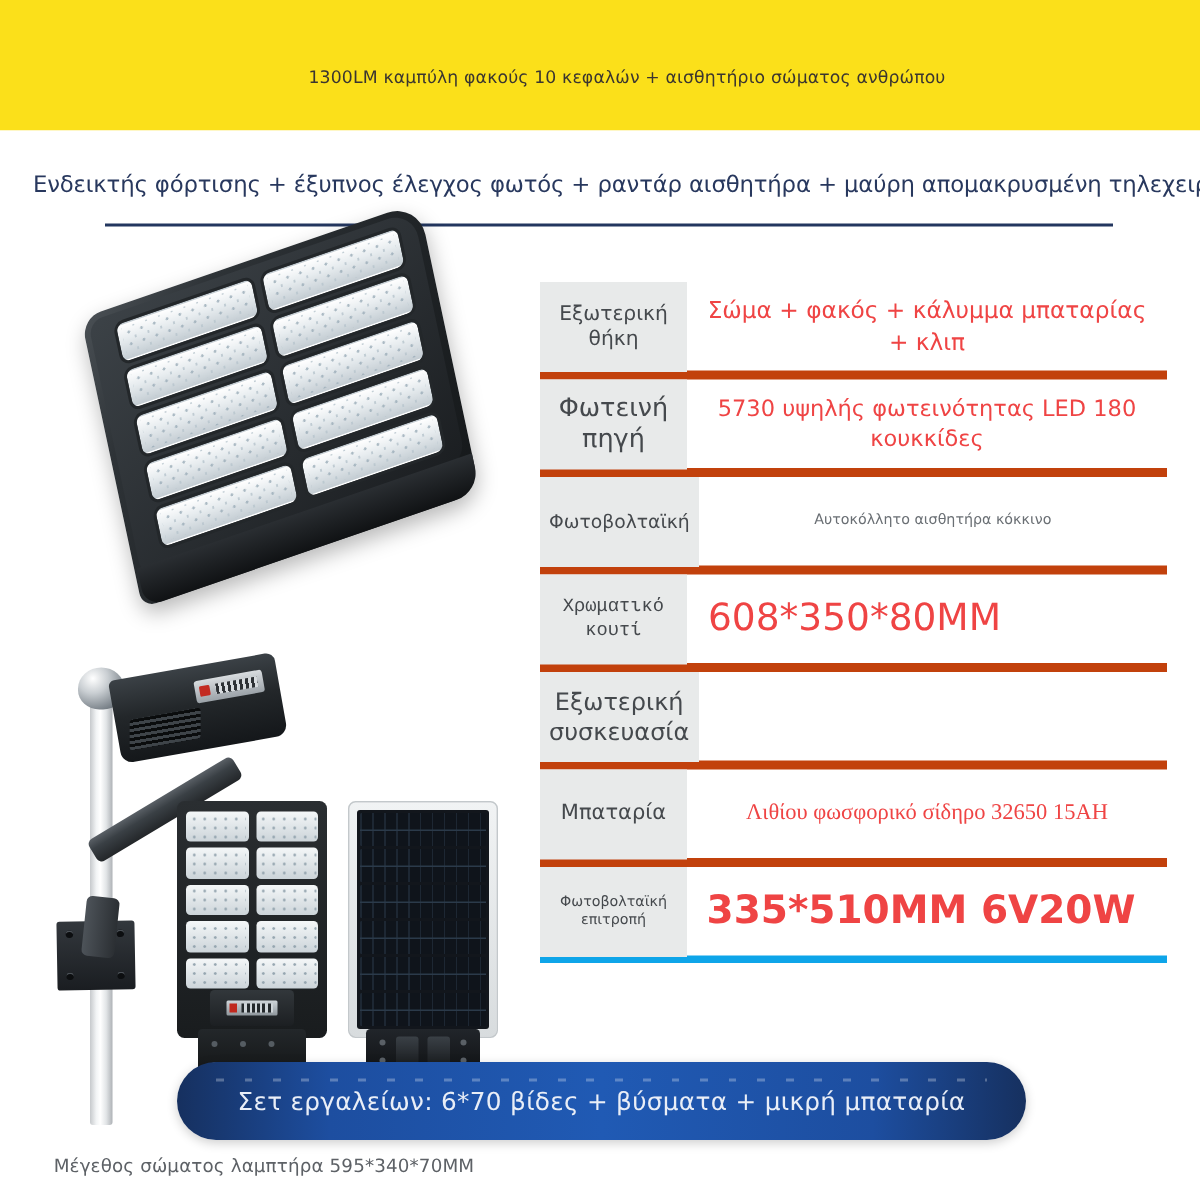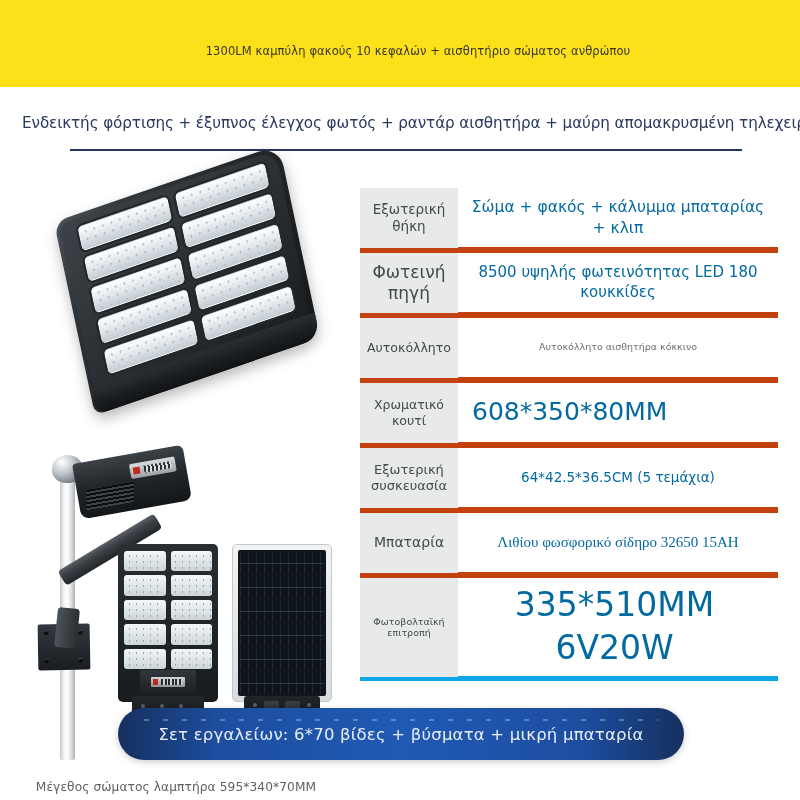--- a/index.html
+++ b/index.html
@@ -59,21 +59,21 @@
     position: absolute;
     left: 70px; top: 62px;
     width: 672px;
     height: 2px;
     background: #23365f;
   }
 
   
   .product-area {
     position: absolute;
-    left: 0; top: 172px;
+    left: 0; top: 162px;
     width: 352px;
     height: 500px;
   }
 
   
   .pole {
     position: absolute;
     left: 60px; top: 298px;
     width: 15px; height: 290px;
     background: linear-gradient(to right,#c6c9cc 0%,#f2f4f5 28%,#ffffff 46%,#e2e5e7 72%,#aeb2b6 100%);
@@ -386,40 +386,40 @@
     margin-bottom: -1px;
     position: relative;
     z-index: 2;
   }
   .spec-value {
     flex: 1;
     display: flex;
     align-items: center;
     justify-content: center;
     text-align: center;
-    color: #0369a1;
+    color: #ef4444;
     padding: 6px 10px;
     line-height: 1.3;
   }
 
   
   .r0 .spec-label { font-size: 13.5px; }
   .r0 .spec-value { font-size: 15.5px; }
   .r1 .spec-label { font-size: 17px; }
   .r1 .spec-value { font-size: 15px; }
   .r2 .spec-label { font-size: 12.5px; }
   .r2 .spec-value { font-size: 9.5px; color:#6a6f74; }
-  .r3 .spec-label { font-size: 12.5px; }
+  .r3 .spec-label { font-size: 12.5px; font-family: Liberation Mono, monospace; }
   .r3 .spec-value { font-size: 25px; justify-content:flex-start; padding-left:14px; }
-  .r4 .spec-label { font-size: 13px; }
+  .r4 .spec-label { font-size: 16px; }
   .r4 .spec-value { font-size: 13.5px; }
   .r5 .spec-label { font-size: 14px; }
   .r5 .spec-value { font-size: 15px; font-family: Liberation Serif, serif; }
   .r6 .spec-label { font-size: 9.5px; }
-  .r6 .spec-value { font-size: 33px; justify-content:flex-start; padding-left:3px; }
+  .r6 .spec-value { font-size: 26px; justify-content:flex-start; padding-left:13px;font-weight:bold; }
 
   .spec-row .spec-label { min-height: 60px; }
 
   
   .blue-banner {
     position: absolute;
     left: 118px; top: 708px;
     width: 566px; height: 52px;
     border-radius: 26px;
     background: linear-gradient(to right,#16305f 0%,#1d4ea0 18%,#205ab4 50%,#1d4ea0 82%,#16305f 100%);
@@ -556,36 +556,35 @@
 
 <div class="spec-table">
 
   <div class="spec-row r0">
     <div class="spec-label">Εξωτερική θήκη</div>
     <div class="spec-value">Σώμα + φακός + κάλυμμα μπαταρίας + κλιπ</div>
   </div>
 
   <div class="spec-row r1">
     <div class="spec-label">Φωτεινή πηγή</div>
-    <div class="spec-value">8500 υψηλής φωτεινότητας LED 180 κουκκίδες</div>
+    <div class="spec-value">5730 υψηλής φωτεινότητας LED 180 κουκκίδες</div>
   </div>
 
   <div class="spec-row r2">
-    <div class="spec-label">Αυτοκόλλητο</div>
+    <div class="spec-label">Φωτοβολταϊκή</div>
     <div class="spec-value">Αυτοκόλλητο αισθητήρα κόκκινο</div>
   </div>
 
   <div class="spec-row r3">
     <div class="spec-label">Χρωματικό κουτί</div>
     <div class="spec-value">608*350*80MM</div>
   </div>
 
   <div class="spec-row r4">
     <div class="spec-label">Εξωτερική συσκευασία</div>
-    <div class="spec-value">64*42.5*36.5CM (5 τεμάχια)</div>
   </div>
 
   <div class="spec-row r5">
     <div class="spec-label">Μπαταρία</div>
     <div class="spec-value">Λιθίου φωσφορικό σίδηρο 32650 15AH</div>
   </div>
 
   <div class="spec-row r6">
     <div class="spec-label">Φωτοβολταϊκή επιτροπή</div>
     <div class="spec-value">335*510MM 6V20W</div>

